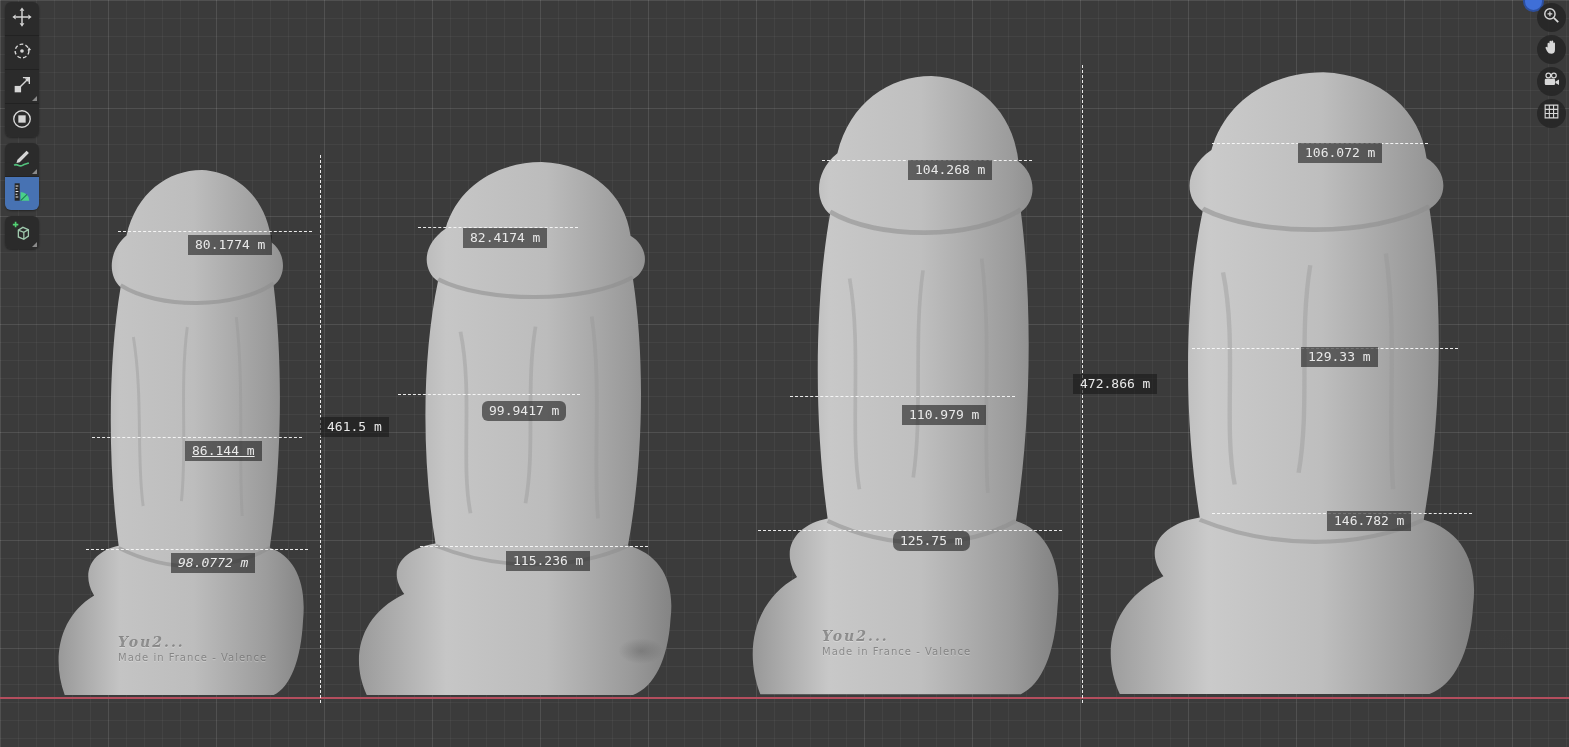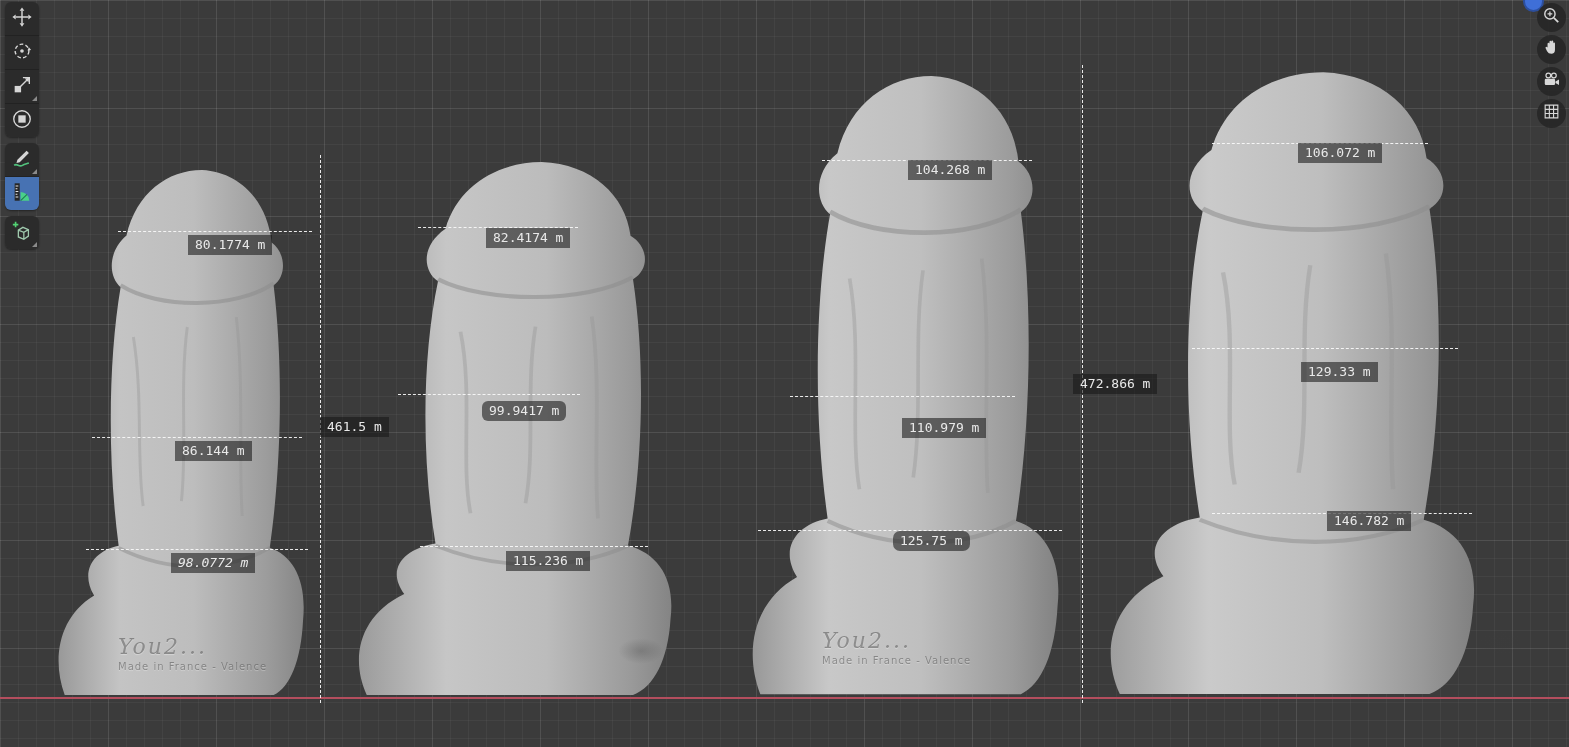--- a/index.html
+++ b/index.html
@@ -23,21 +23,21 @@
   .tbtn svg{width:22px;height:22px;}
   .subtool::after{content:"";position:absolute;right:2px;bottom:2px;border-style:solid;border-width:0 0 5px 5px;border-color:transparent transparent #8a8a8a transparent;}
   
   .navcol{position:absolute;right:3px;top:3px;z-index:20;display:flex;flex-direction:column;gap:3px;align-items:center;}
   .nbtn{width:29px;height:29px;border-radius:50%;background:rgba(35,35,35,0.78);display:flex;align-items:center;justify-content:center;cursor:pointer;}
   .nbtn svg{width:19px;height:19px;}
   .gizmo-fragment{position:absolute;left:1523px;top:-9px;width:17px;height:17px;border-radius:50%;background:#3f6fd8;border:2px solid #2c4f9e;z-index:19;}
   
   .model{position:absolute;z-index:2;}
   .emboss{position:absolute;z-index:3;color:rgba(82,82,82,0.55);text-shadow:0 1px 1px rgba(255,255,255,0.35);pointer-events:none;}
-  .emboss .brand{font-family:"DejaVu Serif","Liberation Serif",serif;font-style:italic;font-size:22px;letter-spacing:2px;}
+  .emboss .brand{font-family:"DejaVu Serif","Liberation Serif",serif;font-style:italic;font-size:14px;letter-spacing:2px;font-weight:bold;}
   .emboss .origin{font-size:10px;letter-spacing:1px;margin-top:2px;}
   .emboss-mark{position:absolute;z-index:3;width:46px;height:26px;border-radius:50%;background:radial-gradient(ellipse,rgba(60,60,60,0.28),transparent 70%);pointer-events:none;}
   
   .ruler-h{position:absolute;border-top:1.5px dashed rgba(250,250,250,0.92);z-index:6;height:0;}
   .ruler-v{position:absolute;border-left:1.5px dashed rgba(250,250,250,0.92);z-index:6;width:0;}
   .mlabel{position:absolute;z-index:7;background:rgba(24,24,24,0.58);color:#e9e9e9;
     font-family:"DejaVu Sans Mono","Liberation Mono",monospace;font-size:13px;line-height:18px;
     padding:1px 7px;white-space:nowrap;pointer-events:none;margin-left:32px;}
   
   .x-axis{position:absolute;left:0;top:697px;width:100%;height:2px;background:#b44e5e;z-index:5;}
@@ -205,43 +205,43 @@
   <div class="emboss" style="left:822px;top:628px;">
     <div class="brand">You2...</div>
     <div class="origin">Made in France - Valence</div>
   </div>
   <div class="emboss-mark" style="left:618px;top:638px;"></div>
   <div class="emboss-mark" style="left:1478px;top:630px;"></div>
 
   <div class="ruler-h" style="left:118px;top:231px;width:194px;"></div>
   <div class="mlabel" style="left:156px;top:235px;">80.1774 m</div>
   <div class="ruler-h" style="left:92px;top:437px;width:210px;"></div>
-  <div class="mlabel" style="left:143px;top:441px;">86.144 m</div>
+  <div class="mlabel" style="left:153px;top:441px;text-decoration:underline;">86.144 m</div>
   <div class="ruler-h" style="left:86px;top:549px;width:222px;"></div>
   <div class="mlabel" style="left:139px;top:553px;font-style:italic;">98.0772 m</div>
   <div class="ruler-v" style="left:320px;top:155px;height:548px;"></div>
   <div class="mlabel" style="left:288px;top:417px;">461.5 m</div>
 
   <div class="ruler-h" style="left:418px;top:227px;width:160px;"></div>
-  <div class="mlabel" style="left:454px;top:228px;">82.4174 m</div>
+  <div class="mlabel" style="left:431px;top:228px;">82.4174 m</div>
   <div class="ruler-h" style="left:398px;top:394px;width:182px;"></div>
   <div class="mlabel" style="left:450px;top:401px;border-radius:6px;">99.9417 m</div>
   <div class="ruler-h" style="left:420px;top:546px;width:228px;"></div>
   <div class="mlabel" style="left:474px;top:551px;">115.236 m</div>
 
   <div class="ruler-h" style="left:822px;top:160px;width:210px;"></div>
   <div class="mlabel" style="left:876px;top:160px;">104.268 m</div>
   <div class="ruler-h" style="left:790px;top:396px;width:225px;"></div>
-  <div class="mlabel" style="left:870px;top:418px;">110.979 m</div>
+  <div class="mlabel" style="left:870px;top:405px;">110.979 m</div>
   <div class="ruler-h" style="left:758px;top:530px;width:304px;"></div>
   <div class="mlabel" style="left:861px;top:531px;border-radius:7px;">125.75 m</div>
   <div class="ruler-v" style="left:1082px;top:65px;height:638px;"></div>
   <div class="mlabel" style="left:1041px;top:374px;">472.866 m</div>
 
   <div class="ruler-h" style="left:1212px;top:143px;width:216px;"></div>
   <div class="mlabel" style="left:1266px;top:143px;">106.072 m</div>
   <div class="ruler-h" style="left:1192px;top:348px;width:266px;"></div>
-  <div class="mlabel" style="left:1269px;top:362px;text-align:right;">129.33 m</div>
+  <div class="mlabel" style="left:1269px;top:347px;text-align:right;">129.33 m</div>
   <div class="ruler-h" style="left:1212px;top:513px;width:260px;"></div>
   <div class="mlabel" style="left:1295px;top:511px;">146.782 m</div>
 
   <div class="x-axis"></div>
 </div>
 
 </body></html>

